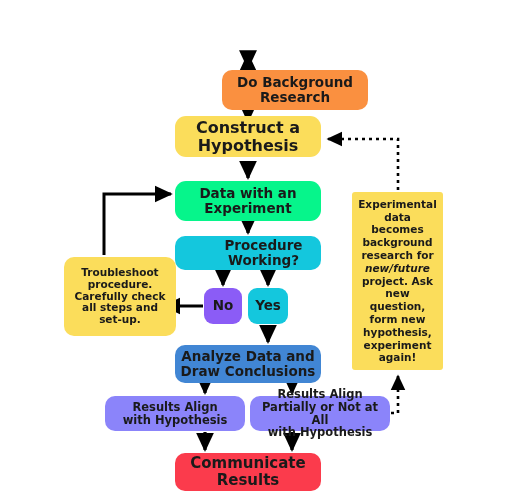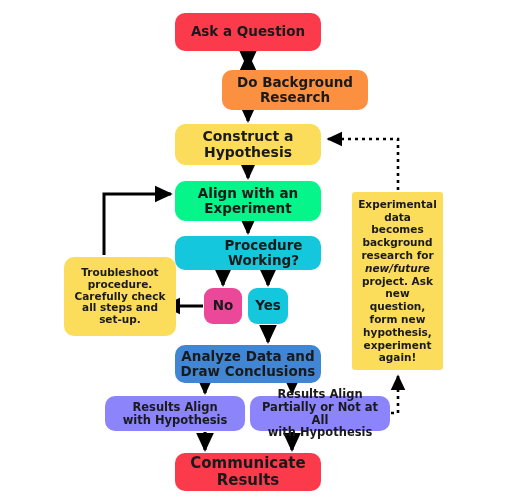--- a/index.html
+++ b/index.html
@@ -40,21 +40,21 @@
     padding: 2px 4px;
     z-index: 2;
   }
   .node-label {
     display: block;
     width: 100%;
     white-space: pre-line;
   }
   .n-ask        { left:175px; top:13px;  width:146px; height:38px;  background:#fb3b4c; font-size:13.5px; border-radius:10px; }
   .n-research   { left:175px; top:70px;  width:146px; height:40px;  background:#fa9040; font-size:13.5px; border-radius:10px;margin-left:47px; }
-  .n-hypothesis { left:175px; top:124px; width:146px; height:41px;  background:#fbdd5b; font-size:14px; border-radius:11px; }
+  .n-hypothesis { left:175px; top:116px; width:146px; height:41px;  background:#fbdd5b; font-size:16px; border-radius:11px; }
   .n-experiment { left:175px; top:181px; width:146px; height:40px;  background:#06f58b; font-size:13.5px; border-radius:11px; }
   .n-working    { left:175px; top:236px; width:146px; height:34px;  background:#14c7dd; font-size:13.5px; border-radius:10px;padding-left:35px; }
   .n-no         { left:204px; top:288px; width:38px;  height:36px;  background:#14c7dd; font-size:13.5px; border-radius:9px; }
   .n-yes        { left:248px; top:288px; width:40px;  height:36px;  background:#14c7dd; font-size:13.5px; border-radius:9px; }
   .n-analyze    { left:175px; top:345px; width:146px; height:38px;  background:#4186d4; font-size:13.5px; border-radius:10px; }
   .n-align      { left:105px; top:396px; width:140px; height:35px;  background:#8b84fa; font-size:11.5px; border-radius:10px; }
   .n-notalign   { left:250px; top:396px; width:140px; height:35px;  background:#8b84fa; font-size:11.5px; border-radius:10px; }
   .n-communicate{ left:175px; top:453px; width:146px; height:38px;  background:#fb3b4c; font-size:15px; border-radius:10px; }
   .n-troubleshoot { left:64px;  top:257px; width:112px; height:79px;  background:#fbdd5b; font-size:10.5px; border-radius:10px; }
   .n-experimental { left:352px; top:192px; width:91px;  height:178px; background:#fbdd5b; font-size:10.5px; border-radius:3px; line-height:1.22; }
@@ -133,44 +133,41 @@
 
     <g>
       <path d="M391,413 L398,413 L398,376" fill="none" stroke="#000000" stroke-width="2.6" stroke-dasharray="3,4" stroke-linecap="butt" marker-end="url(#arrowhead-dot)"></path>
     </g>
 
     <g>
       <path d="M398,190 L398,139 L328,139" fill="none" stroke="#000000" stroke-width="2.6" stroke-dasharray="3,4" stroke-linecap="butt" marker-end="url(#arrowhead-dot)"></path>
     </g>
   </svg>
 
-  <div class="node n-ask" style="background: rgb(251, 59, 76);">
-    <span class="node-label">Ask a Question</span>
-  </div>
 
   <div class="node n-research" style="background: rgb(250, 144, 64);">
     <span class="node-label">Do Background
 Research</span>
   </div>
 
   <div class="node n-hypothesis" style="background: rgb(251, 221, 91);">
     <span class="node-label">Construct a
 Hypothesis</span>
   </div>
 
   <div class="node n-experiment" style="background: rgb(6, 245, 139);">
-    <span class="node-label">Align with an
+    <span class="node-label">Data with an
 Experiment</span>
   </div>
 
   <div class="node n-working" style="background: rgb(20, 199, 221);">
     <span class="node-label">Procedure Working?</span>
   </div>
 
-  <div class="node n-no" style="background: #ec4899;">
+  <div class="node n-no" style="background: #8b5cf6;">
     <span class="node-label">No</span>
   </div>
 
   <div class="node n-analyze" style="background: rgb(65, 134, 212);">
     <span class="node-label">Analyze Data and
 Draw Conclusions</span>
   </div>
 
   <div class="node n-yes" style="background: rgb(20, 199, 221);">
     <span class="node-label">Yes</span>

